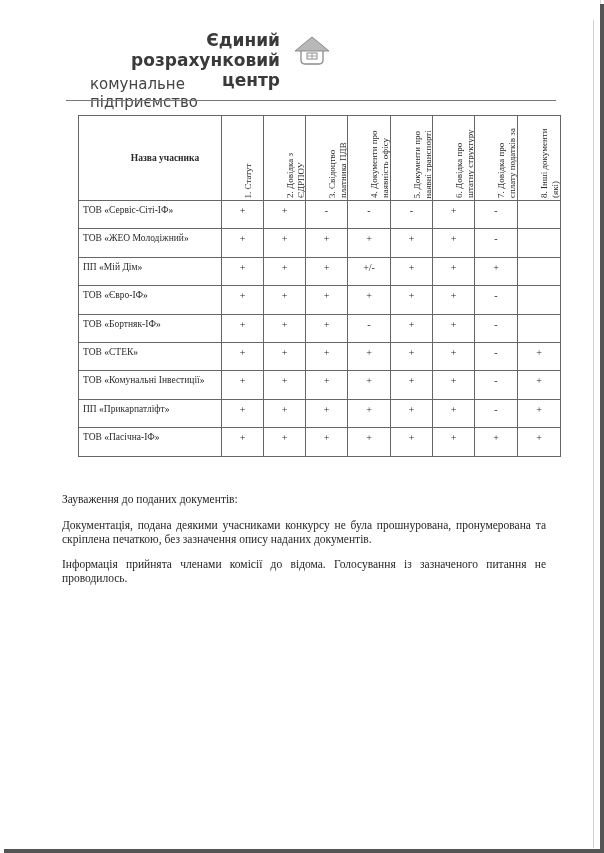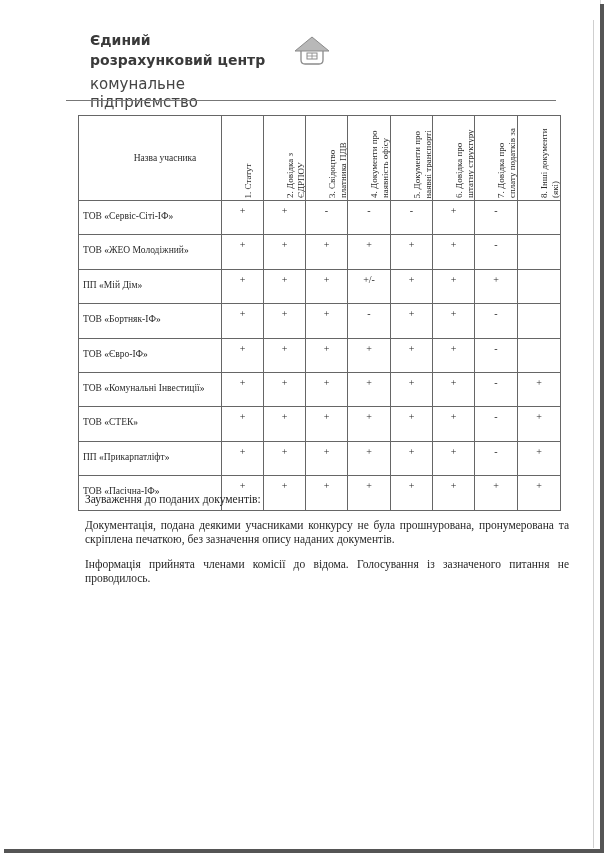--- a/index.html
+++ b/index.html
@@ -48,23 +48,24 @@
       height: 828px;
       background: #cfcfcf;
     }
 
     
     .logo-title {
       position: absolute;
       left: 90px;
       top: 30px;
       width: 190px;
+      text-align: right;
       font-family: "DejaVu Sans", "Liberation Sans", sans-serif;
       font-weight: bold;
-      font-size: 14px;
+      font-size: 17px;
       line-height: 20px;
       color: #3a3a3a;
     }
     .logo-sub {
       position: absolute;
       left: 90px;
       top: 75px;
       width: 190px;
       font-family: "DejaVu Sans", "Liberation Sans", sans-serif;
       font-size: 15px;
@@ -98,21 +99,21 @@
     }
     .tbl td, .tbl th {
       border: 1px solid #666;
       padding: 0;
     }
     .tbl th {
       height: 84px;
       font-weight: normal;
     }
     .tbl th.name-head {
-      font-weight: normal;
+      font-weight: bold;
       font-size: 9.5px;
       text-align: center;
       vertical-align: middle;
       padding-left: 30px;
     }
     .vhead {
       position: relative;
       overflow: hidden;
     }
     .vhead .rot {
@@ -126,35 +127,35 @@
       line-height: 10.5px;
       font-size: 9px;
       white-space: normal;
     }
     .tbl td {
       height: 23.4px;
       vertical-align: top;
     }
     .tbl td.name {
       padding-left: 4px;
-      padding-top: 10px;
+      padding-top: 4px;
       font-size: 9.5px;
       white-space: nowrap;
       margin-left: 15px;
     }
     .tbl td.mark {
       text-align: center;
       padding-top: 4px;
       font-size: 10px;
     }
 
     
     .notes {
       position: absolute;
-      left: 85px;
+      left: 62px;
       top: 492px;
       width: 484px;
       font-size: 11.5px;
       line-height: 14.5px;
       color: #262626;
     }
     .notes p {
       margin: 0 0 10px 0;
       text-align: justify;
     }
@@ -252,54 +253,54 @@
         <td class="mark">+</td>
         <td class="mark">+</td>
         <td class="mark">+</td>
         <td class="mark">+/-</td>
         <td class="mark">+</td>
         <td class="mark">+</td>
         <td class="mark">+</td>
         <td class="mark"></td>
       </tr>
       <tr>
+        <td class="name">ТОВ «Євро-ІФ»</td>
+        <td class="mark">+</td>
+        <td class="mark">+</td>
+        <td class="mark">+</td>
+        <td class="mark">+</td>
+        <td class="mark">+</td>
+        <td class="mark">+</td>
+        <td class="mark">-</td>
+        <td class="mark"></td>
+      </tr>
+      <tr>
         <td class="name">ТОВ «Бортняк-ІФ»</td>
         <td class="mark">+</td>
         <td class="mark">+</td>
         <td class="mark">+</td>
         <td class="mark">-</td>
         <td class="mark">+</td>
         <td class="mark">+</td>
         <td class="mark">-</td>
         <td class="mark"></td>
       </tr>
       <tr>
-        <td class="name">ТОВ «Євро-ІФ»</td>
-        <td class="mark">+</td>
-        <td class="mark">+</td>
-        <td class="mark">+</td>
-        <td class="mark">+</td>
-        <td class="mark">+</td>
-        <td class="mark">+</td>
-        <td class="mark">-</td>
-        <td class="mark"></td>
+        <td class="name">ТОВ «СТЕК»</td>
+        <td class="mark">+</td>
+        <td class="mark">+</td>
+        <td class="mark">+</td>
+        <td class="mark">+</td>
+        <td class="mark">+</td>
+        <td class="mark">+</td>
+        <td class="mark">-</td>
+        <td class="mark">+</td>
       </tr>
       <tr>
         <td class="name">ТОВ «Комунальні Інвестиції»</td>
-        <td class="mark">+</td>
-        <td class="mark">+</td>
-        <td class="mark">+</td>
-        <td class="mark">+</td>
-        <td class="mark">+</td>
-        <td class="mark">+</td>
-        <td class="mark">-</td>
-        <td class="mark">+</td>
-      </tr>
-      <tr>
-        <td class="name">ТОВ «СТЕК»</td>
         <td class="mark">+</td>
         <td class="mark">+</td>
         <td class="mark">+</td>
         <td class="mark">+</td>
         <td class="mark">+</td>
         <td class="mark">+</td>
         <td class="mark">-</td>
         <td class="mark">+</td>
       </tr>
       <tr>

